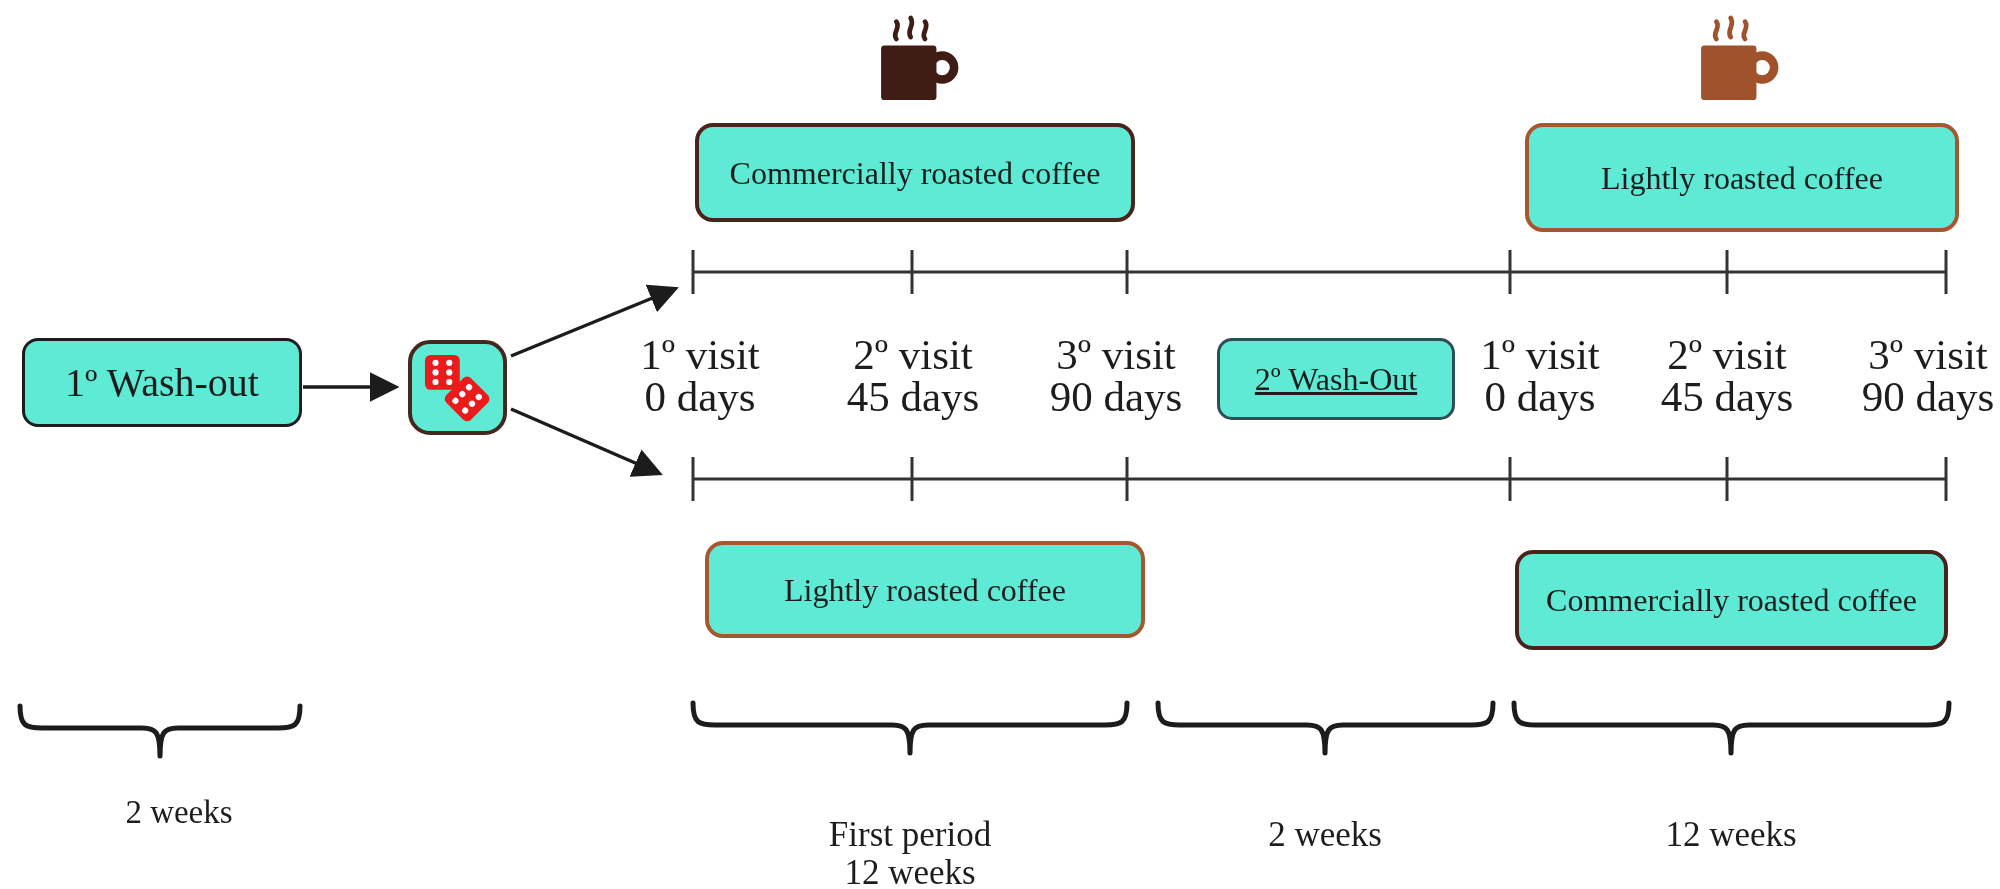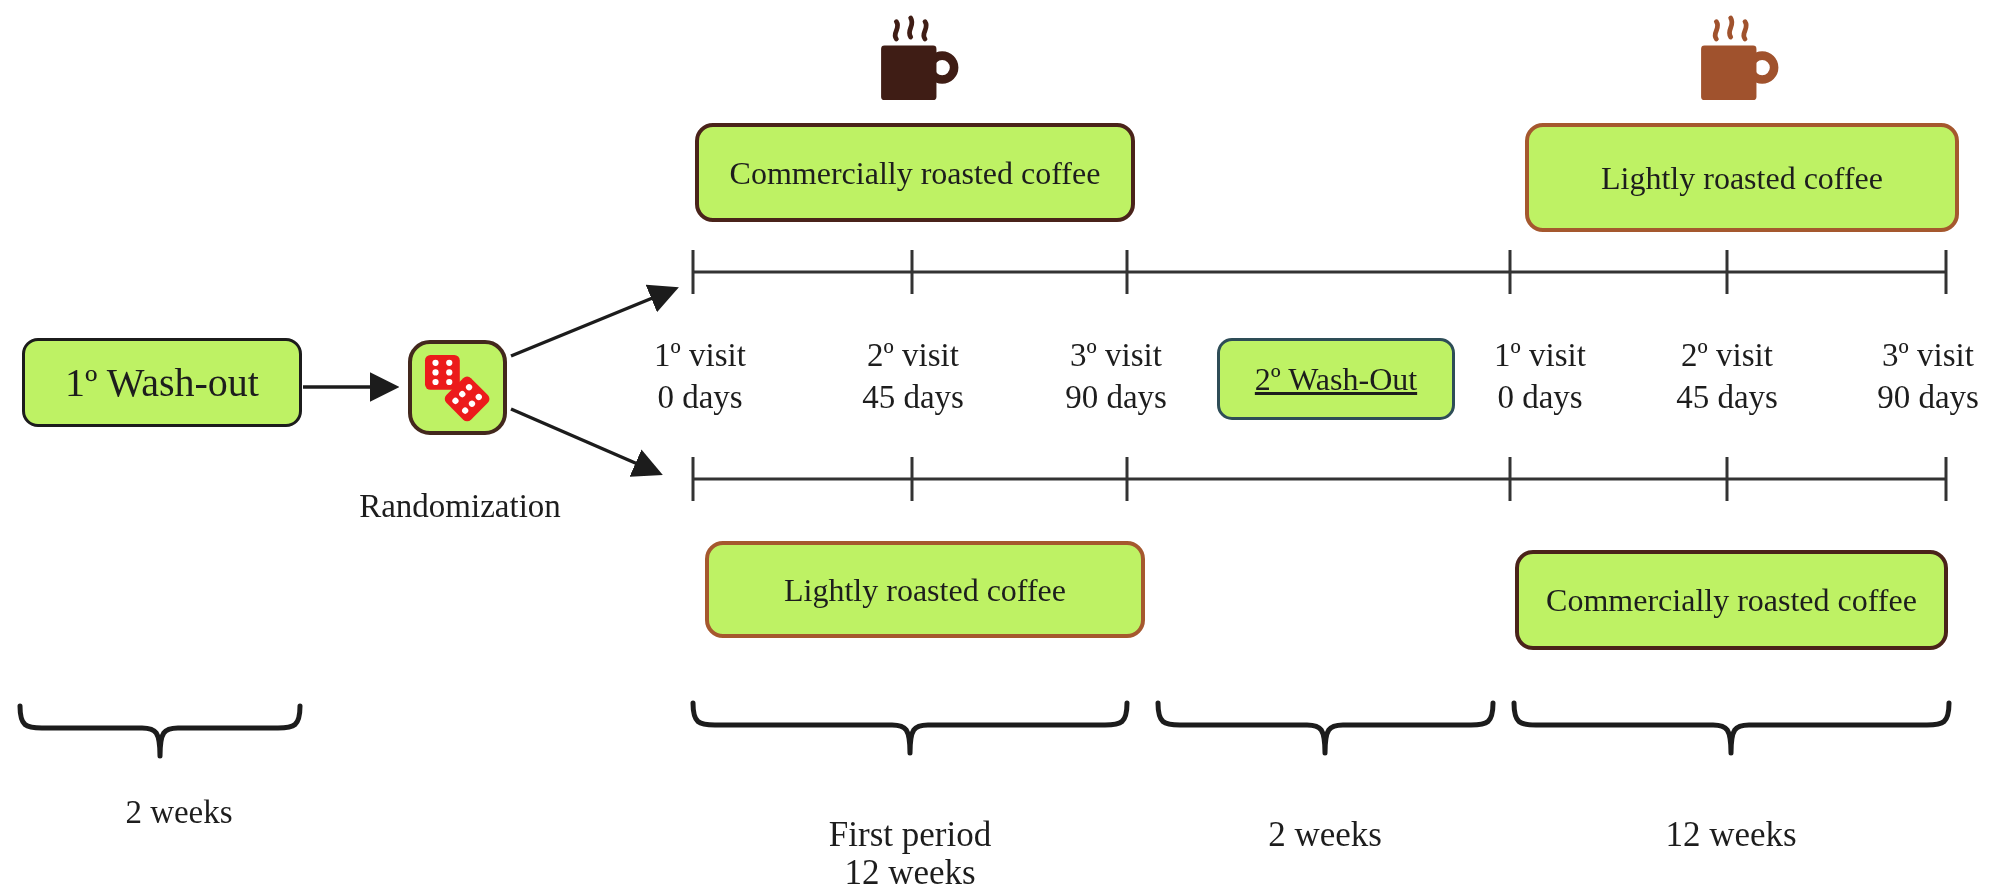--- a/index.html
+++ b/index.html
@@ -4,35 +4,35 @@
 <style>
   html,body{margin:0;padding:0;background:#ffffff;}
   .canvas{
     position:relative;width:2000px;height:889px;background:#ffffff;
     font-family:"Liberation Serif","DejaVu Serif",serif;color:#1d1d1d;
     overflow:hidden;
   }
   .overlay{position:absolute;left:0;top:0;width:2000px;height:889px;}
   .box{
     position:absolute;display:flex;align-items:center;justify-content:center;
-    text-align:center;background:#bef264;box-sizing:border-box;
+    text-align:center;background:#5eead4;box-sizing:border-box;
   }
   .box-washout1{left:22px;top:338px;width:280px;height:89px;border:3.5px solid #1c1c1c;border-radius:16px;font-size:40px;}
   .box-dice{left:408px;top:340px;width:99px;height:95px;border:4px solid #43281d;border-radius:22px;}
   .box-coffee{font-size:32px;line-height:40px;padding:0 14px;}
   .border-dark{border:4px solid #4a231a;border-radius:18px;}
   .border-light{border:4px solid #a5582e;border-radius:18px;margin-left:12px;}
   .box-commercial-top{left:695px;top:123px;width:440px;height:99px;}
   .box-light-top{left:1513px;top:123px;width:434px;height:109px;}
   .box-light-bottom{left:693px;top:541px;width:440px;height:97px;}
   .box-commercial-bottom{left:1515px;top:550px;width:433px;height:100px;}
   .box-washout2{left:1217px;top:338px;width:238px;height:82px;border:3.5px solid #2e4d57;border-radius:15px;font-size:32px;text-decoration:underline;}
   .label{position:absolute;text-align:center;}
   .label-randomization{left:330px;top:488px;width:260px;font-size:33px;}
-  .visit{position:absolute;width:180px;text-align:center;font-size:33px;line-height:42px;top:334px;}
+  .visit{position:absolute;width:180px;text-align:center;font-size:43px;line-height:42px;top:334px;}
   .period-label{position:absolute;text-align:center;font-size:35px;line-height:38px;}
   .weeks-small{font-size:33px;}
   .cup{position:absolute;width:105px;height:100px;}
 </style>
 </head>
 <body>
 
 <div class="canvas">
 
   <svg class="overlay" width="2000" height="889" viewBox="0 0 2000 889" xmlns="http://www.w3.org/2000/svg">
@@ -120,21 +120,20 @@
             <circle cx="-7.5" cy="0" r="3.4"></circle>
             <circle cx="-7.5" cy="10.5" r="3.4"></circle>
           <circle cx="7.5" cy="-10.5" r="3.4"></circle>
             <circle cx="7.5" cy="0" r="3.4"></circle>
             <circle cx="7.5" cy="10.5" r="3.4"></circle>
         </g>
       </g>
     </svg>
   </div>
 
-  <div class="label label-randomization">Randomization</div>
 
   <div class="box box-washout2">
     <span>2º Wash-Out</span>
   </div>
 
   <div class="box box-coffee border-dark box-commercial-top">
     <span>Commercially roasted coffee</span>
   </div>
   <div class="box box-coffee border-light box-light-top">
     <span>Lightly roasted coffee</span>

